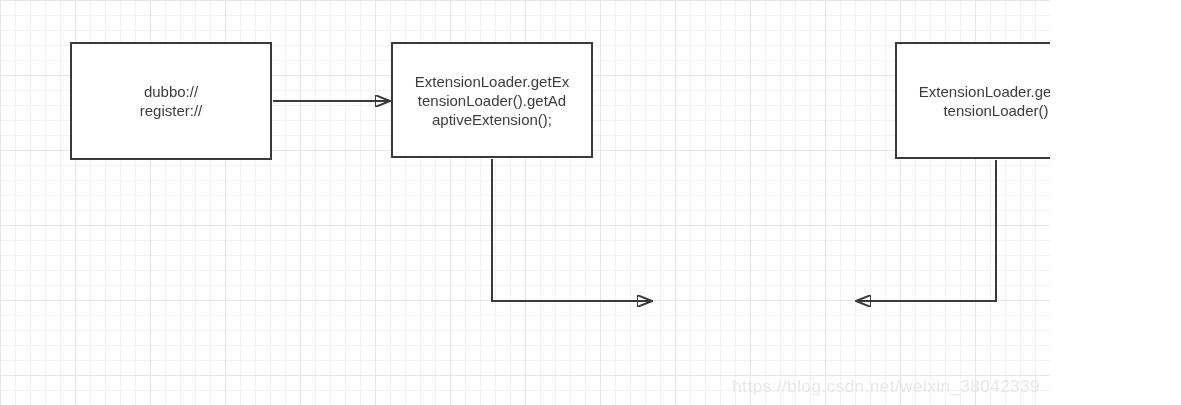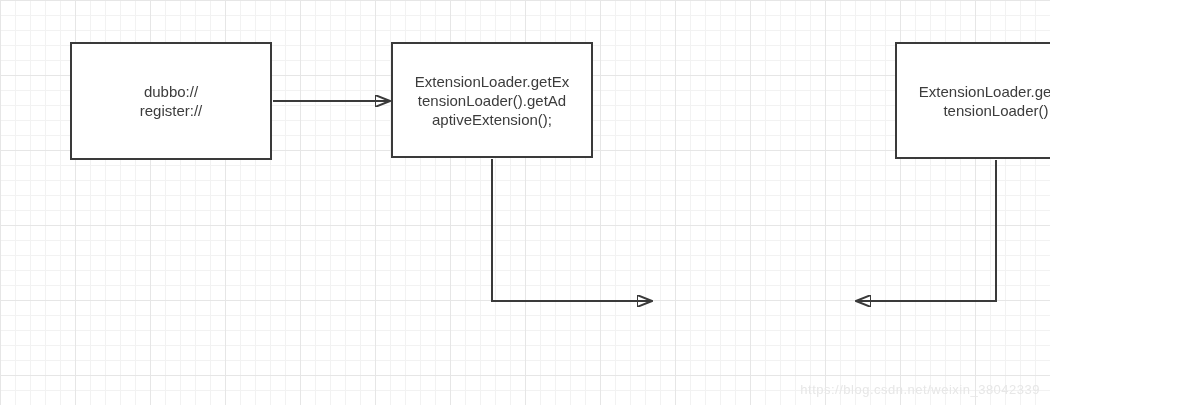--- a/index.html
+++ b/index.html
@@ -50,21 +50,21 @@
   }
   .edges path {
     stroke: #3a3a3a;
     stroke-width: 2px;
     fill: none;
   }
   .watermark {
     position: absolute;
     right: 10px;
     bottom: 8px;
-    font-size: 13px;
+    font-size: 17px;
     color: #e7e7e7;
     letter-spacing: 0.5px;
     user-select: none;
   }
 </style>
 </head>
 <body>
 
 <div class="canvas">
 

